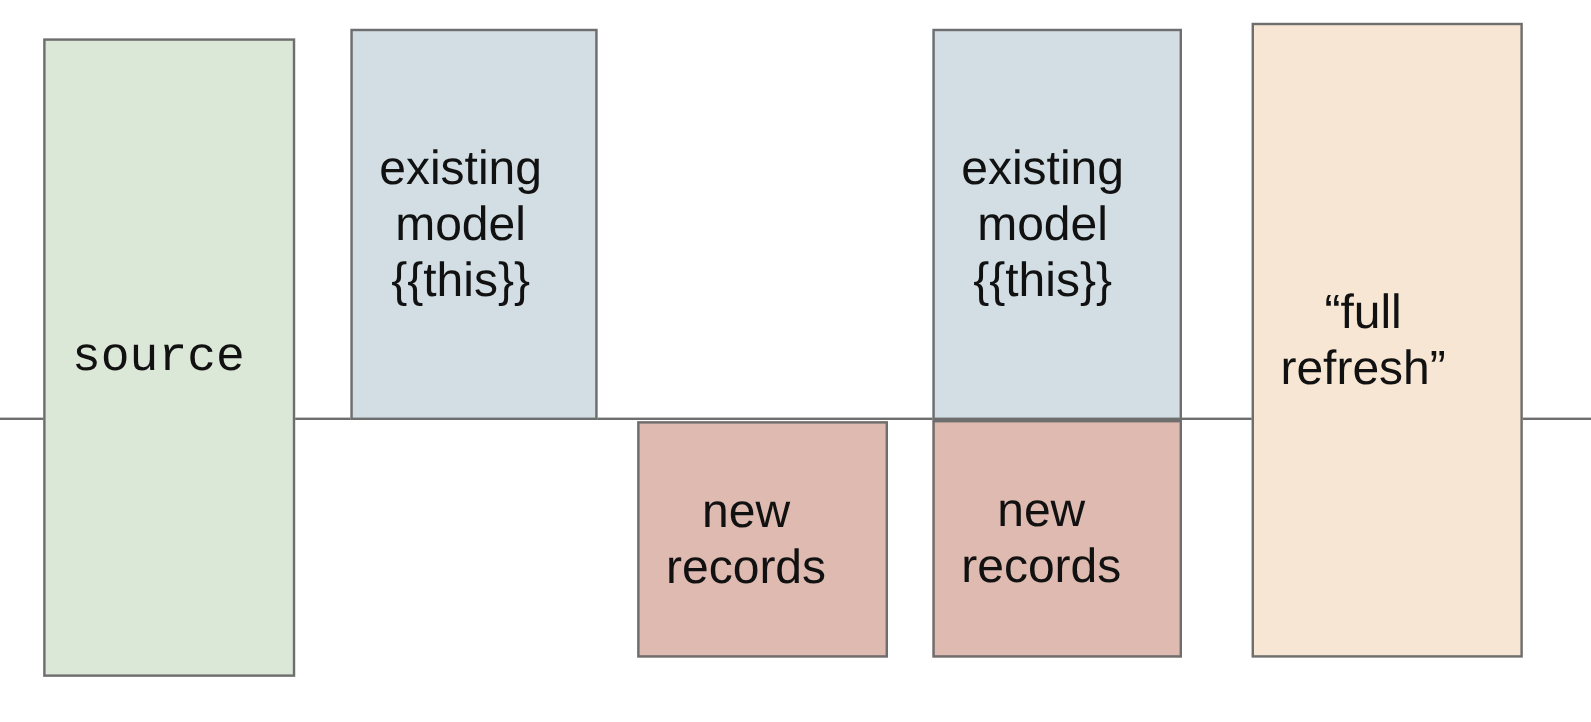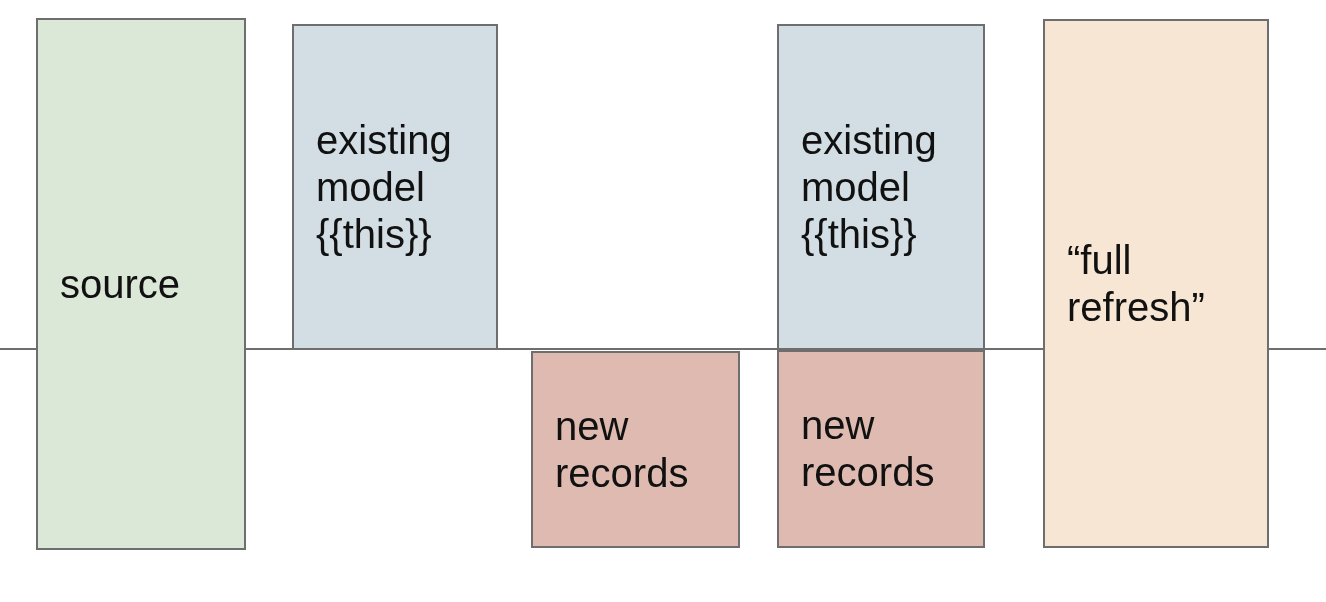--- a/index.html
+++ b/index.html
@@ -33,24 +33,26 @@
     align-items: center;
     padding-left: 22px;
     padding-right: 4px;
     font-size: 40px;
     line-height: 47px;
     z-index: 1;
   }
   .box .label {
     white-space: pre-line;
     display: block;
+    text-align: center;
   }
   .box-source {
-    left: 36px; top: 18px; width: 210px; height: 532px;
+    left: 36px; top: 32px; width: 210px; height: 532px;
     background: var(--source-fill, #dce8d7);
+    font-family: Liberation Mono, monospace;
   }
   .box-model-1 {
     left: 292px; top: 24px; width: 206px; height: 326px;
     background: var(--model-fill, #d2dee4);
   }
   .box-new-1 {
     left: 531px; top: 351px; width: 209px; height: 197px;
     background: var(--new-records-fill, #dfbab0);
   }
   .box-model-2 {

